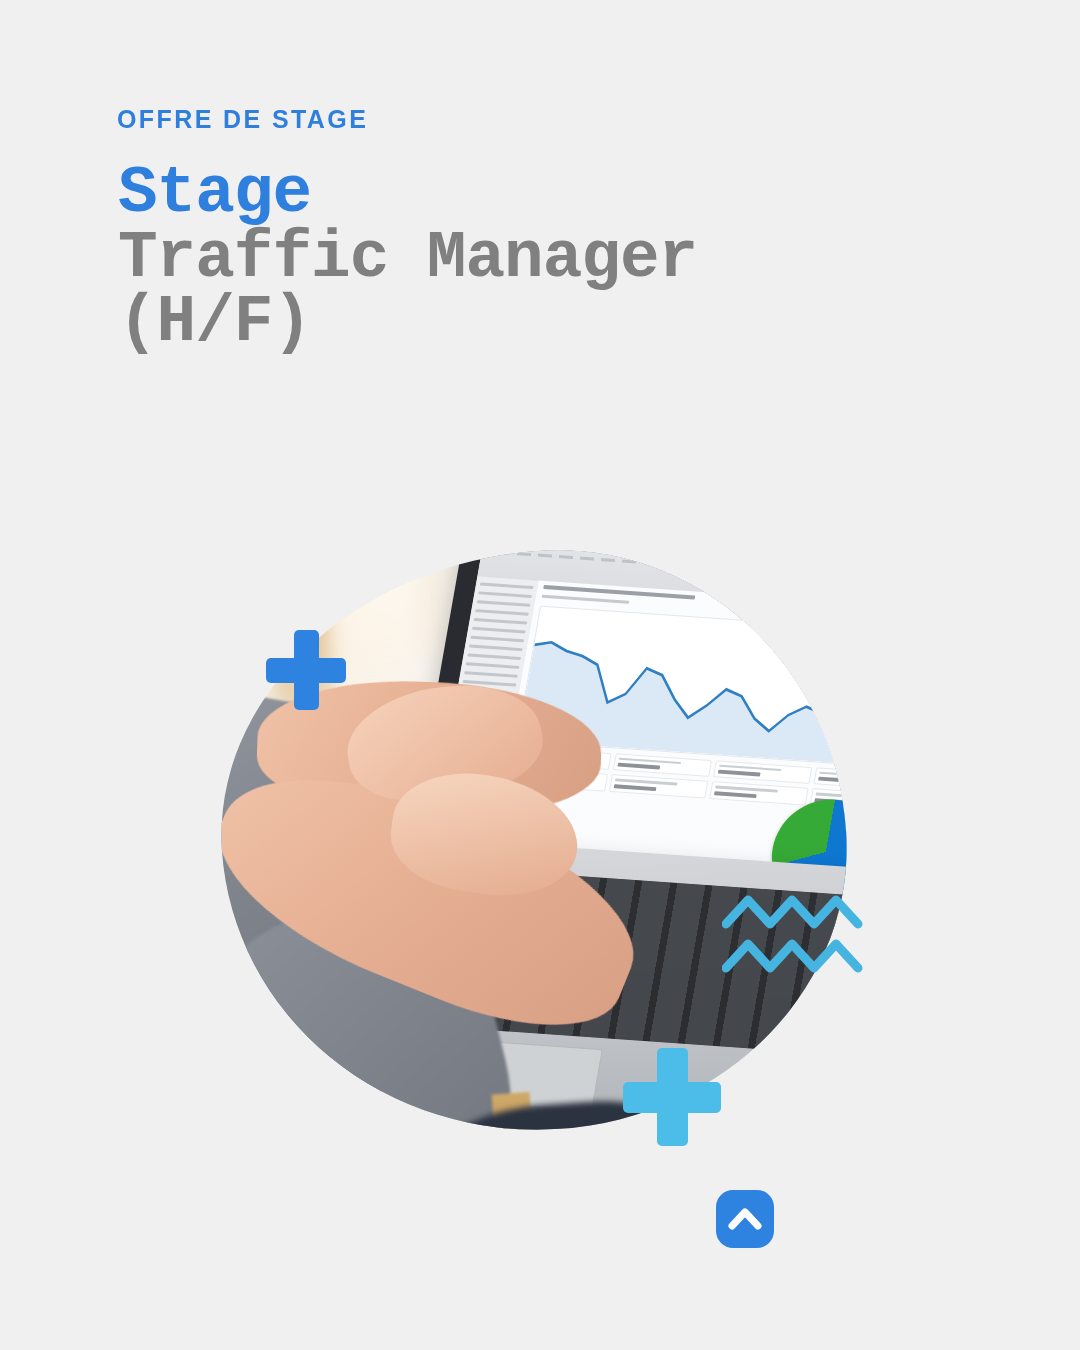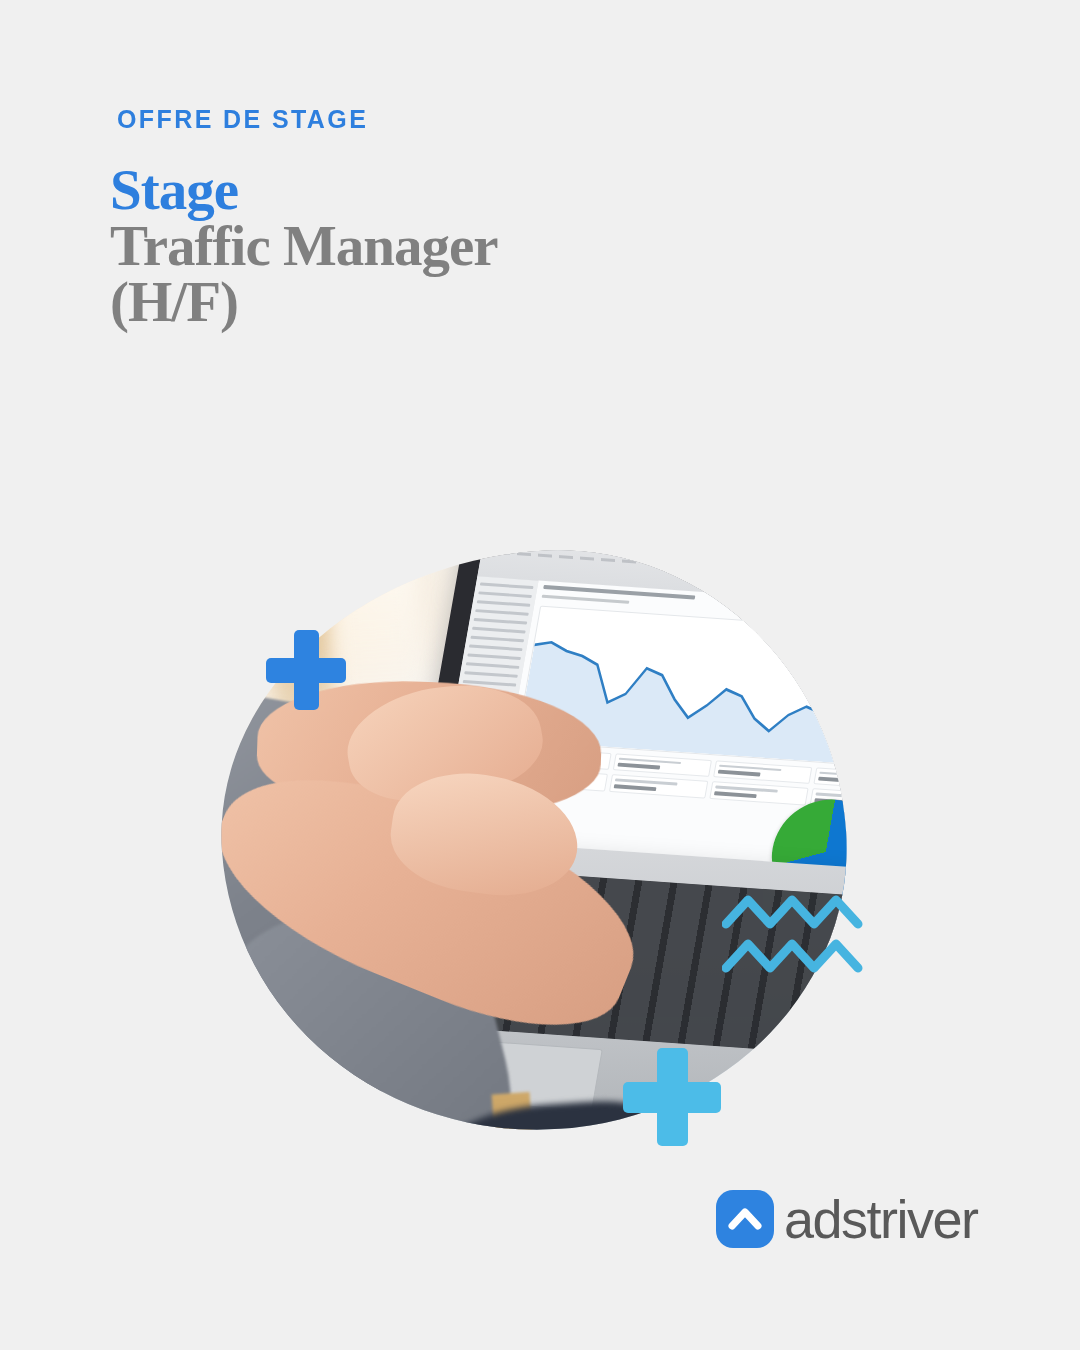--- a/index.html
+++ b/index.html
@@ -31,24 +31,24 @@
   .eyebrow {
     font-size: 25px;
     font-weight: bold;
     letter-spacing: 2.4px;
     color: #2e7fde;
     line-height: 1.2;
     margin: 0 0 28px 7px;
     font-family: "Liberation Sans", sans-serif;
   }
   .title-block {
-    margin: 0;
-    font-family: Liberation Serif, serif;
+    margin: 8px;
+    font-family: Liberation Mono, monospace;
     font-weight: bold;
-    font-size: 57px;
+    font-size: 66px;
     line-height: 0.98;
     letter-spacing: -1px;
     color: #808080;
   }
   .title-accent {
     color: #2e7fde;
     display: block;
   }
   .title-rest {
     display: block;
@@ -570,16 +570,15 @@
       <polyline points="4,78 26,54 48,78 70,54 92,78 114,54 136,78" fill="none" stroke="#46b4e0" stroke-width="9" stroke-linecap="round" stroke-linejoin="round"></polyline>
     </svg>
   </div>
 
   <div class="logo">
     <div class="logo-mark">
       <svg width="36" height="30" viewBox="0 0 36 30">
         <path d="M5 22 L18 8 L31 22" fill="none" stroke="#ffffff" stroke-width="7" stroke-linecap="round" stroke-linejoin="round"></path>
       </svg>
     </div>
-    <div class="logo-word">adstriver</div>
   </div>
 
 </div>
 
 </body></html>

